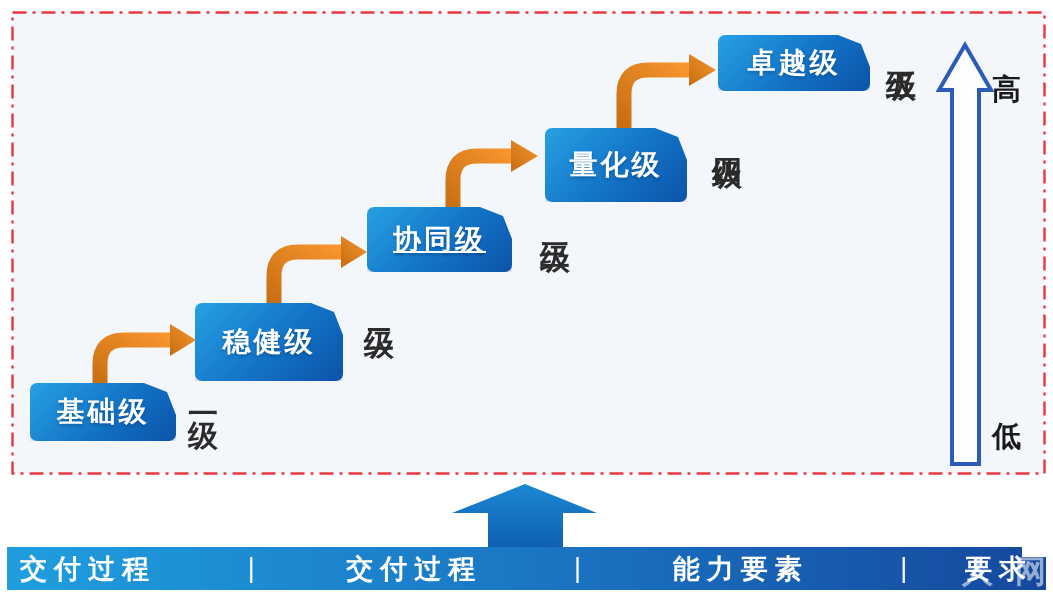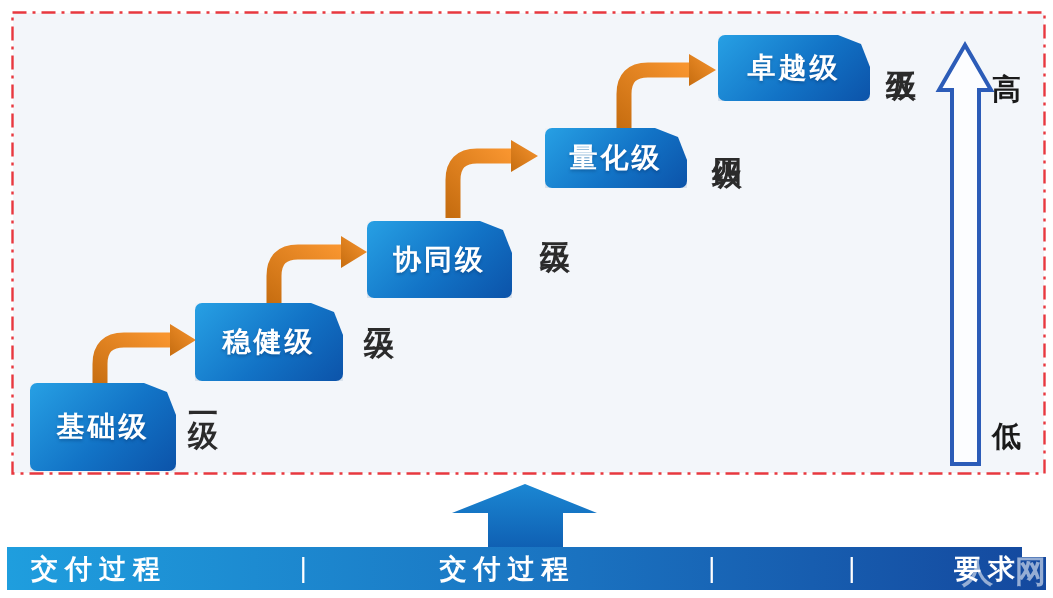--- a/index.html
+++ b/index.html
@@ -25,25 +25,25 @@
   .level-box{
     position:absolute;z-index:2;
     display:flex;align-items:center;justify-content:center;
     background:linear-gradient(135deg,#27a0e4 0%,#1273c6 55%,#0c53a9 100%);
     border-radius:7px;
     clip-path:polygon(0 0,calc(100% - 32px) 0,calc(100% - 9px) 9px,100% 32px,100% 100%,0 100%);
     box-shadow:0 6px 12px rgba(10,60,120,.22);
     color:#ffffff;font-size:28px;font-weight:800;letter-spacing:3px;
     text-shadow:0 2px 3px rgba(0,40,90,.35);
   }
-  .lv1{left:30px;top:383px;width:146px;height:88px;}
+  .lv1{left:30px;top:383px;width:146px;height:58px;}
   .lv2{left:195px;top:303px;width:148px;height:78px;}
-  .lv3{left:367px;top:221px;width:145px;height:77px;}
-  .lv4{left:545px;top:128px;width:142px;height:60px;}
-  .lv5{left:718px;top:35px;width:152px;height:66px;}
+  .lv3{left:367px;top:207px;width:145px;height:65px;text-decoration:underline;}
+  .lv4{left:545px;top:128px;width:142px;height:74px;}
+  .lv5{left:718px;top:35px;width:152px;height:56px;}
   
   .grade{
     position:absolute;z-index:2;
     writing-mode:vertical-rl;text-orientation:upright;
     font-size:30px;font-weight:800;color:#2b2b2b;letter-spacing:0px;line-height:34px;
   }
   .g1{left:186px;top:397px;}
   .g2{left:362px;top:306px;}
   .g3{left:538px;top:220px;}
   .g4{left:710px;top:136px;}
@@ -53,21 +53,21 @@
     position:absolute;z-index:2;
     font-size:29px;font-weight:800;color:#1a1a1a;
   }
   .axis-high{left:992px;top:70px;}
   .axis-low{left:992px;top:417px;}
   
   .bar{
     position:absolute;left:7px;top:547px;width:1039px;height:43px;z-index:2;
     background:linear-gradient(90deg,#1f9ede 0%,#1a72c0 55%,#14489e 100%);
     display:flex;align-items:center;justify-content:space-between;
-    padding:0 24px;box-sizing:border-box;
+    padding:0 13px;box-sizing:border-box;
     color:#ffffff;font-size:27px;font-weight:800;letter-spacing:7px;
   }
   .bar .divider{font-weight:400;letter-spacing:0;}
   .bar .suffix{margin-left:-34px;}
   .watermark{
     position:absolute;left:962px;top:551px;z-index:3;
     color:rgba(255,255,255,.55);font-size:31px;font-weight:700;letter-spacing:22px;
     pointer-events:none;white-space:nowrap;
   }
   .corner-patch{
@@ -144,20 +144,21 @@
   <div class="grade g5">五级</div>
 
   <div class="axis-label axis-high">高</div>
   <div class="axis-label axis-low">低</div>
 
   <div class="bar">
     <span>交付过程</span>
     <span class="divider">|</span>
     <span>交付过程</span>
     <span class="divider">|</span>
+    <span>能力要素</span>
     <span class="divider">|</span>
     <span class="suffix">要求</span>
   </div>
 
   <div class="watermark">人网</div>
   <div class="corner-patch"></div>
 
 </div>
 
 </body></html>

